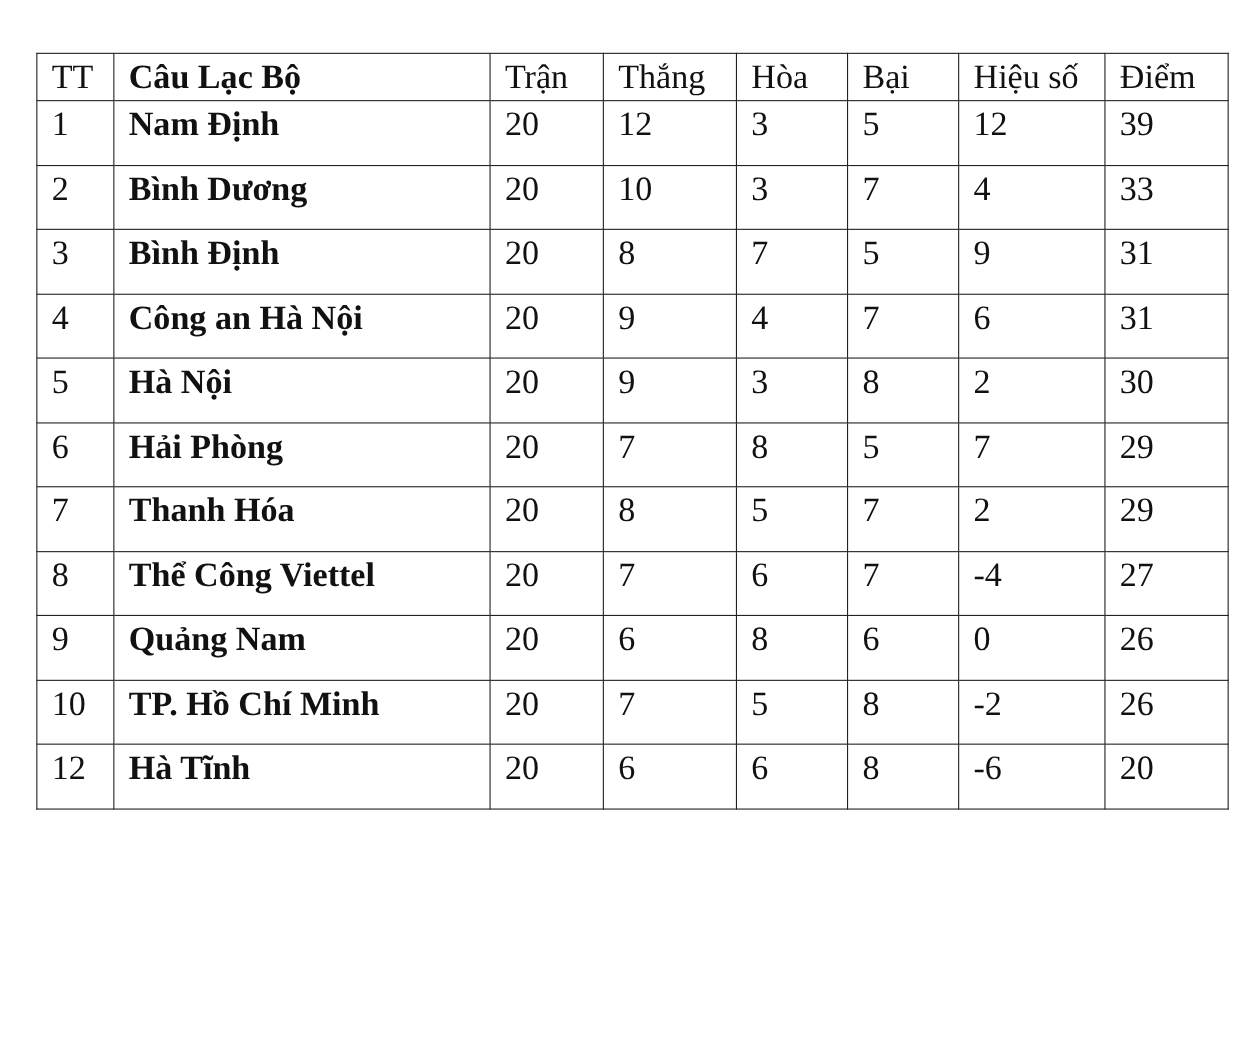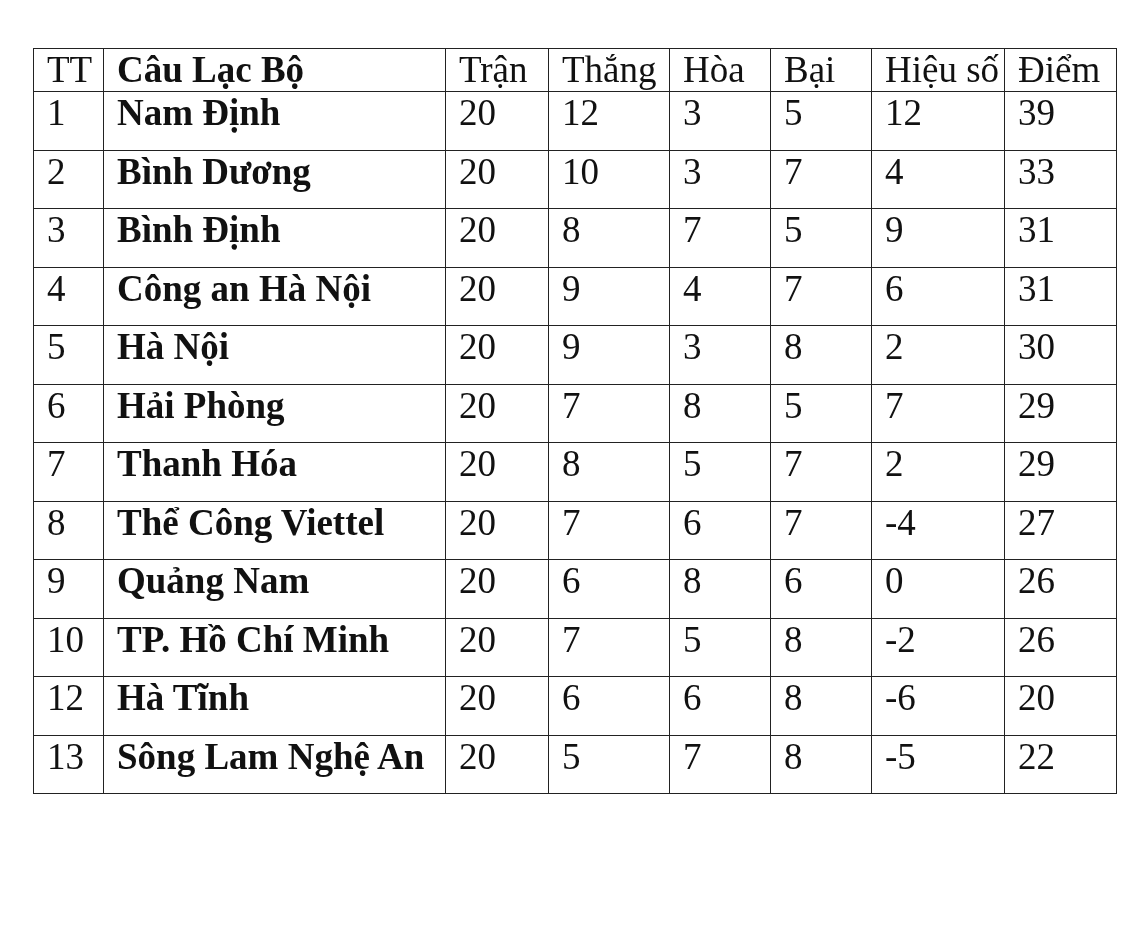--- a/index.html
+++ b/index.html
@@ -1,21 +1,21 @@
 <!DOCTYPE html>
 <html><head>
 <meta charset="utf-8">
 <style>
   html, body { margin:0; padding:0; background:#ffffff; }
   body { width:1144px; height:947px; position:relative; overflow:hidden; }
   table {
     position:absolute; left:33px; top:48px;
     border-collapse:collapse;
     font-family:"Liberation Serif", "DejaVu Serif", serif;
-    font-size:37px; color:#111;
+    font-size:31px; color:#111;
   }
   td, th {
     border:1.5px solid #222;
     padding:0 0 0 13px;
     text-align:left; font-weight:normal;
     vertical-align:top;
     white-space:nowrap;
   }
   th { height:40px; line-height:42px; }
   td { height:57.5px; line-height:42px; }
@@ -142,24 +142,14 @@
       <tr>
         <td class="c0">12</td>
         <td class="c1">Hà Tĩnh</td>
         <td class="c2">20</td>
         <td class="c3">6</td>
         <td class="c4">6</td>
         <td class="c5">8</td>
         <td class="c6">-6</td>
         <td class="c7">20</td>
       </tr>
-      <tr>
-        <td class="c0">13</td>
-        <td class="c1">Sông Lam Nghệ An</td>
-        <td class="c2">20</td>
-        <td class="c3">5</td>
-        <td class="c4">7</td>
-        <td class="c5">8</td>
-        <td class="c6">-5</td>
-        <td class="c7">22</td>
-      </tr>
     </tbody>
 </table>
 
 </body></html>

